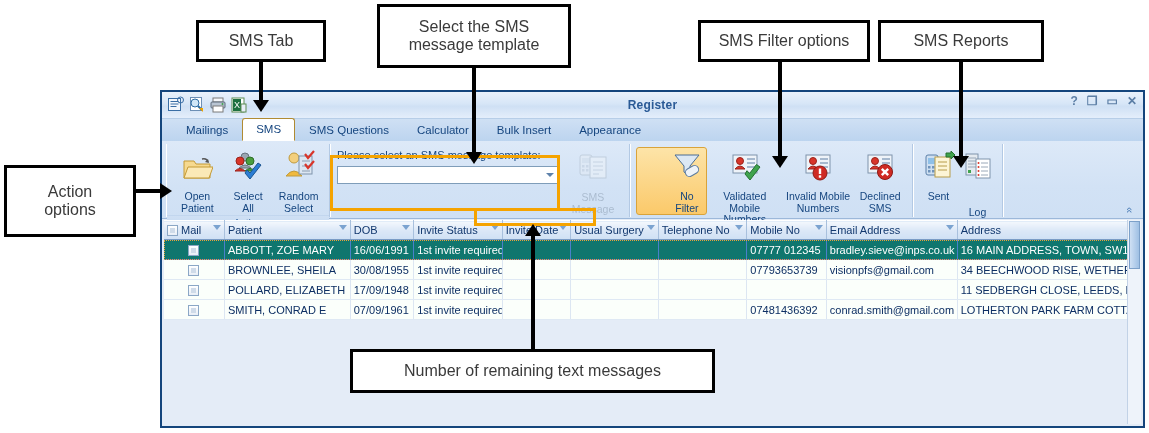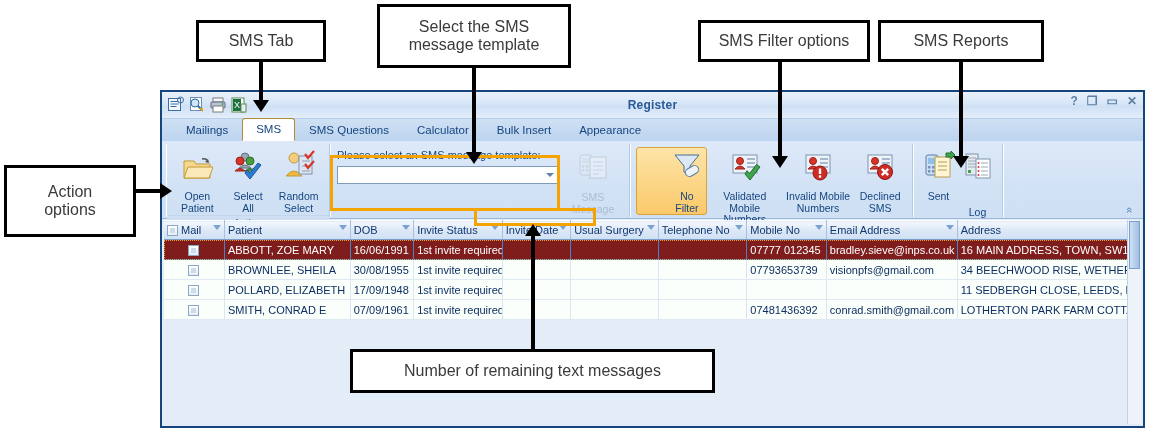--- a/index.html
+++ b/index.html
@@ -257,21 +257,21 @@
     border-right:1px solid #dce6f2;
     border-bottom:1px solid #dfe9f4;
     padding:1px 3px;
     height:17px;
     background:#fbfffb;
     white-space:nowrap;
     overflow:hidden;
     font-size:11px;
   }
   tr.selected td{
-    background:#7f1d1d;
+    background:#0f766e;
     color:#ffffff;
     border-right:1px solid #4a80ca;
     border-bottom:1px solid #2f6cc0;
   }
   tr.selected{outline:1px dotted #e8a33d;outline-offset:-1px;}
   .cbx{
     width:11px;height:11px;
     border:1px solid #8ba7c6;
     background:linear-gradient(to bottom,#ffffff,#e8eef6);
     display:inline-block;

